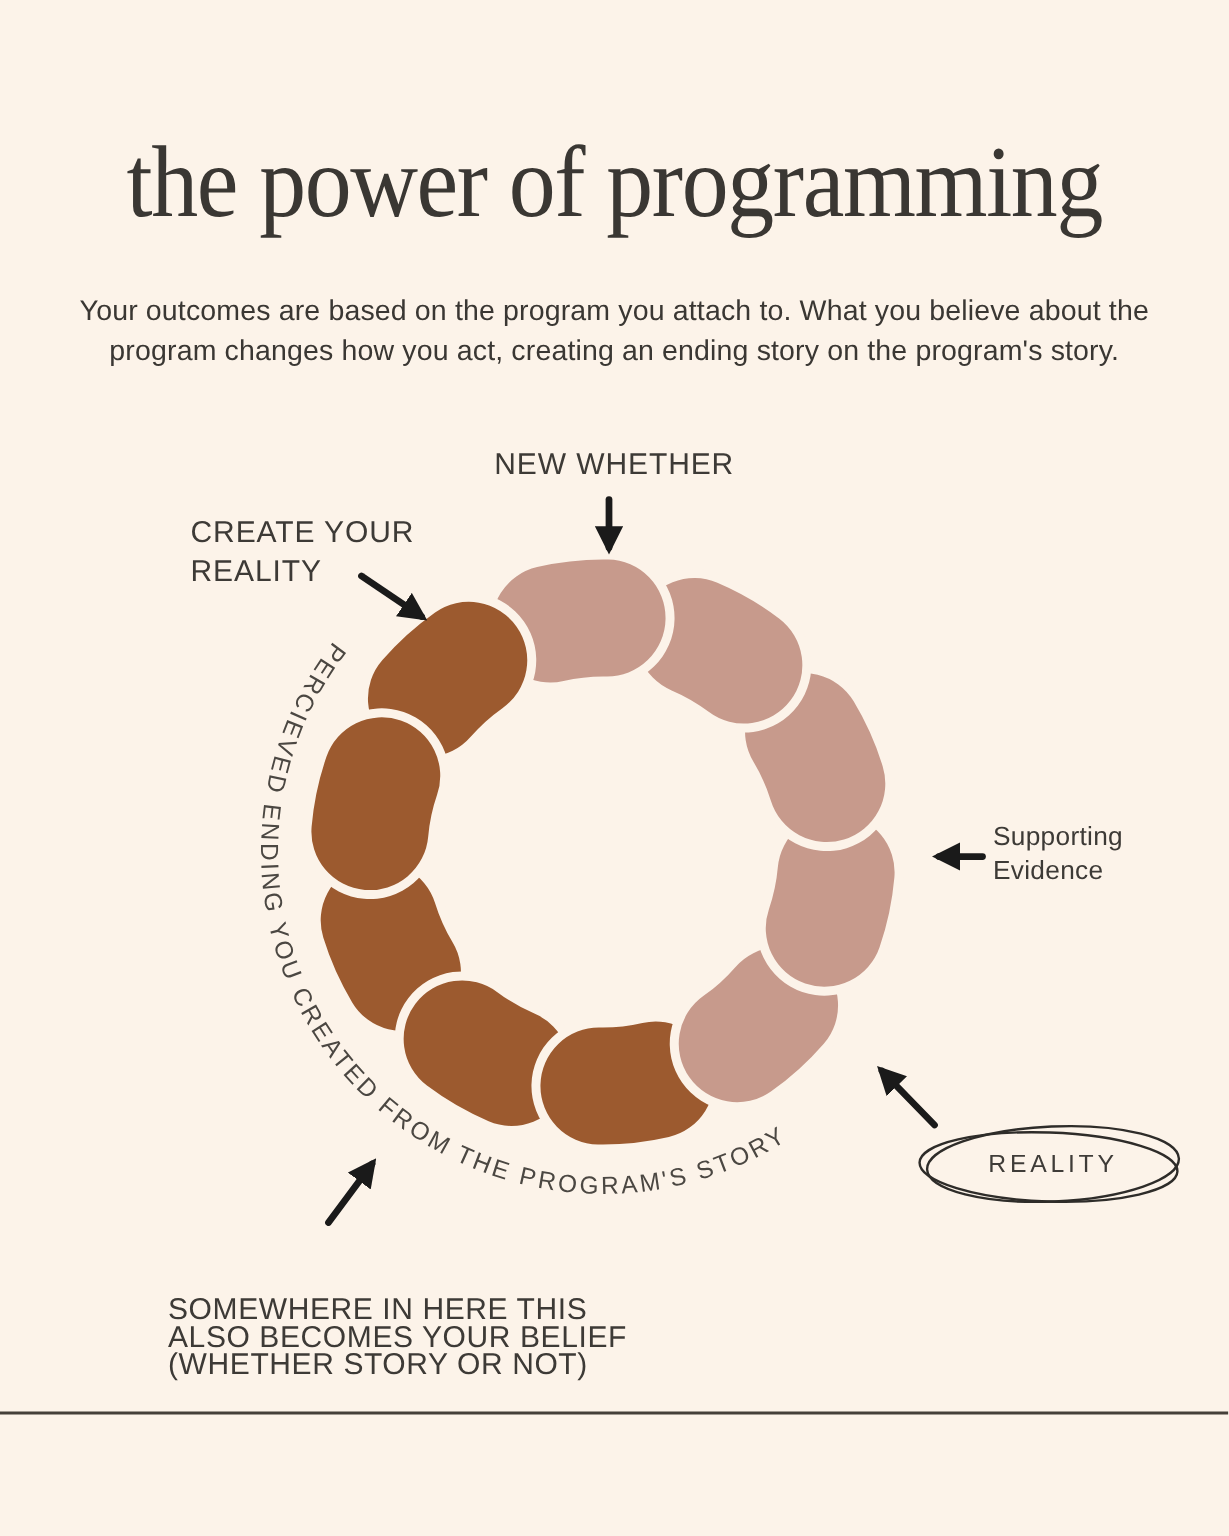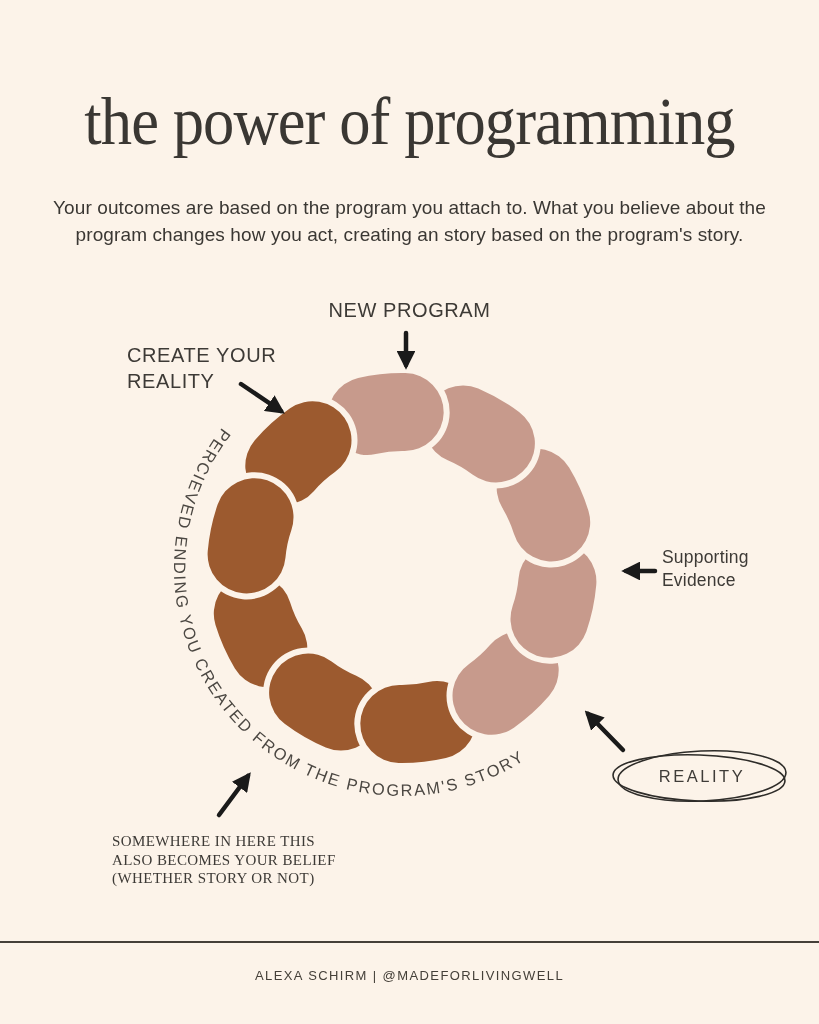--- a/index.html
+++ b/index.html
@@ -31,41 +31,41 @@
     font-family:"Liberation Sans",sans-serif;font-size:16.5px;letter-spacing:2px;
     fill:var(--curved);
   }
   .oval{fill:none;stroke:#2e2c29;stroke-width:1.6;}
 
   .lbl{position:absolute;color:var(--label);}
   .lbl-caps{font-size:20px;letter-spacing:0.6px;line-height:26px;}
   .new-program{top:297px;left:0;width:819px;text-align:center;}
   .create-reality{top:342px;left:127px;text-align:left;}
   .supporting{top:546px;left:662px;font-size:17.5px;letter-spacing:0.2px;line-height:23px;}
-  .belief{top:832px;left:112px;font-size:15px;letter-spacing:0.4px;line-height:18.5px;font-family:Liberation Serif, serif;}
+  .belief{top:864px;left:112px;font-size:20px;letter-spacing:0.4px;line-height:18.5px;}
   .action-label{
     top:767px;left:618px;width:168px;text-align:center;
     font-size:16.5px;letter-spacing:2.5px;color:#3f3c38;
   }
   .footer-line{position:absolute;top:941px;left:0;width:819px;height:2px;background:var(--line);}
   .footer-text{
     position:absolute;top:968px;left:0;width:819px;text-align:center;
     font-size:13px;letter-spacing:1.4px;color:var(--line);
   }
 </style>
 </head>
 <body>
 
 <div class="page">
 
   <div class="title">the power of programming</div>
 
   <div class="subtitle">
     <div>Your outcomes are based on the program you attach to. What you believe about the</div>
-    <div>program changes how you act, creating an story based on the program's story.</div>
+    <div>program changes how you act, creating an ending story on the program's story.</div>
   </div>
 
   <svg class="diagram-svg" viewBox="0 0 819 1024">
     <defs>
       <marker id="ah" viewBox="0 0 10 10" refX="7.5" refY="5" markerWidth="4.2" markerHeight="4.2" orient="auto-start-reverse">
         <path d="M0 0 L10 5 L0 10 z" fill="#1a1a1a"></path>
       </marker>
     </defs>
 
     <g>
@@ -110,36 +110,35 @@
     <line class="arrow" x1="655" y1="571" x2="626" y2="571" marker-end="url(#ah)"></line>
     <line class="arrow" x1="623" y1="750" x2="588" y2="714" marker-end="url(#ah)"></line>
     <line class="arrow" x1="219" y1="815" x2="248" y2="776" marker-end="url(#ah)"></line>
 
     <g>
       <ellipse class="oval" cx="702" cy="776" rx="84" ry="25" transform="rotate(-2.5 702 776)"></ellipse>
       <ellipse class="oval" cx="699" cy="778" rx="86" ry="23" transform="rotate(2 699 778)"></ellipse>
     </g>
   </svg>
 
-  <div class="lbl lbl-caps new-program">NEW PROGRAM</div>
+  <div class="lbl lbl-caps new-program">NEW WHETHER</div>
 
   <div class="lbl lbl-caps create-reality">
     <div>CREATE YOUR</div>
     <div>REALITY</div>
   </div>
 
   <div class="lbl supporting">
     <div>Supporting</div>
     <div>Evidence</div>
   </div>
 
   <div class="lbl action-label">REALITY</div>
 
   <div class="lbl belief">
     <div>SOMEWHERE IN HERE THIS</div>
     <div>ALSO BECOMES YOUR BELIEF</div>
     <div>(WHETHER STORY OR NOT)</div>
   </div>
 
   <div class="footer-line"></div>
-  <div class="footer-text">ALEXA SCHIRM | @MADEFORLIVINGWELL</div>
 
 </div>
 
 </body></html>

